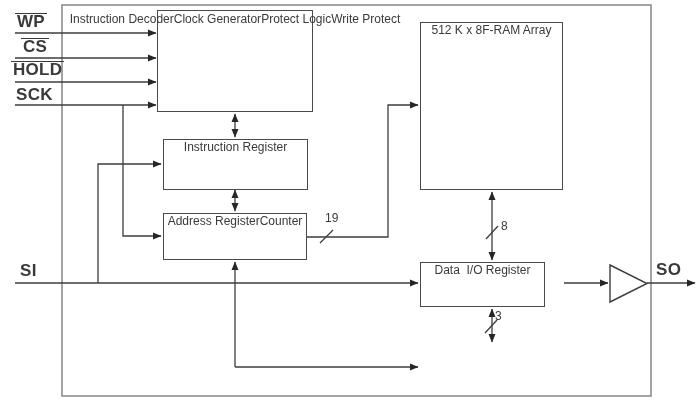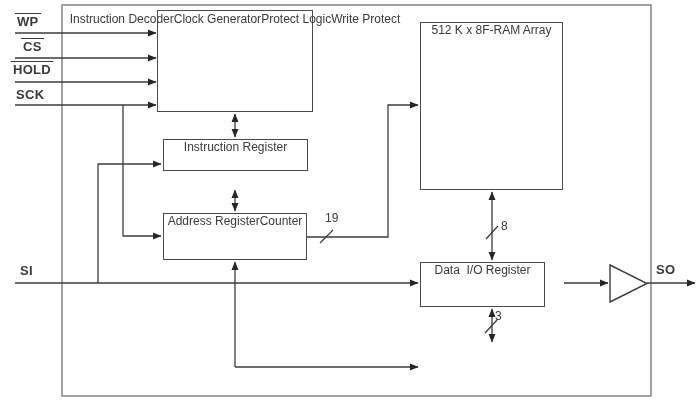--- a/index.html
+++ b/index.html
@@ -11,21 +11,21 @@
   .box {
     position:absolute; box-sizing:border-box; background:#ffffff;
     border:1.5px solid #4a4a4a; display:flex; flex-direction:row;
     align-items:flex-start; justify-content:center; text-align:center;
     font-size:12px; line-height:15px; color:#3a3a3a;
   }
   .box .tline { white-space:pre; }
   .box-decoder .tline { line-height:17px; }
   .box-arc .tline, .box-fram .tline, .box-nvsr .tline { line-height:14px; }
   .pin {
-    position:absolute; font-size:13px; font-weight:bold; color:#3a3a3a;
+    position:absolute; font-size:17px; font-weight:bold; color:#3a3a3a;
     letter-spacing:0.3px; line-height:14px;
   }
   .overline { display:inline-block; border-top:1.5px solid #3a3a3a; padding:1px 2px 0 2px; }
   .buslabel { position:absolute; font-size:12px; color:#3a3a3a; line-height:13px; }
 </style>
 </head>
 <body>
 
 <div id="stage">
 
@@ -69,21 +69,21 @@
     </g>
   </svg>
 
   <div class="box box-decoder" style="left:157px; top:10px; width:156px; height:102px;">
     <div class="tline">Instruction Decoder</div>
     <div class="tline">Clock Generator</div>
     <div class="tline">Protect Logic</div>
     <div class="tline">Write Protect</div>
   </div>
 
-  <div class="box" style="left:163px; top:139px; width:145px; height:32px;">
+  <div class="box" style="left:163px; top:139px; width:145px; height:51px;">
     <div class="tline">Instruction Register</div>
   </div>
 
   <div class="box box-arc" style="left:163px; top:213px; width:144px; height:47px;">
     <div class="tline">Address Register</div>
     <div class="tline">Counter</div>
   </div>
 
   <div class="box box-fram" style="left:420px; top:22px; width:143px; height:168px;">
     <div class="tline">512 K x 8</div>

